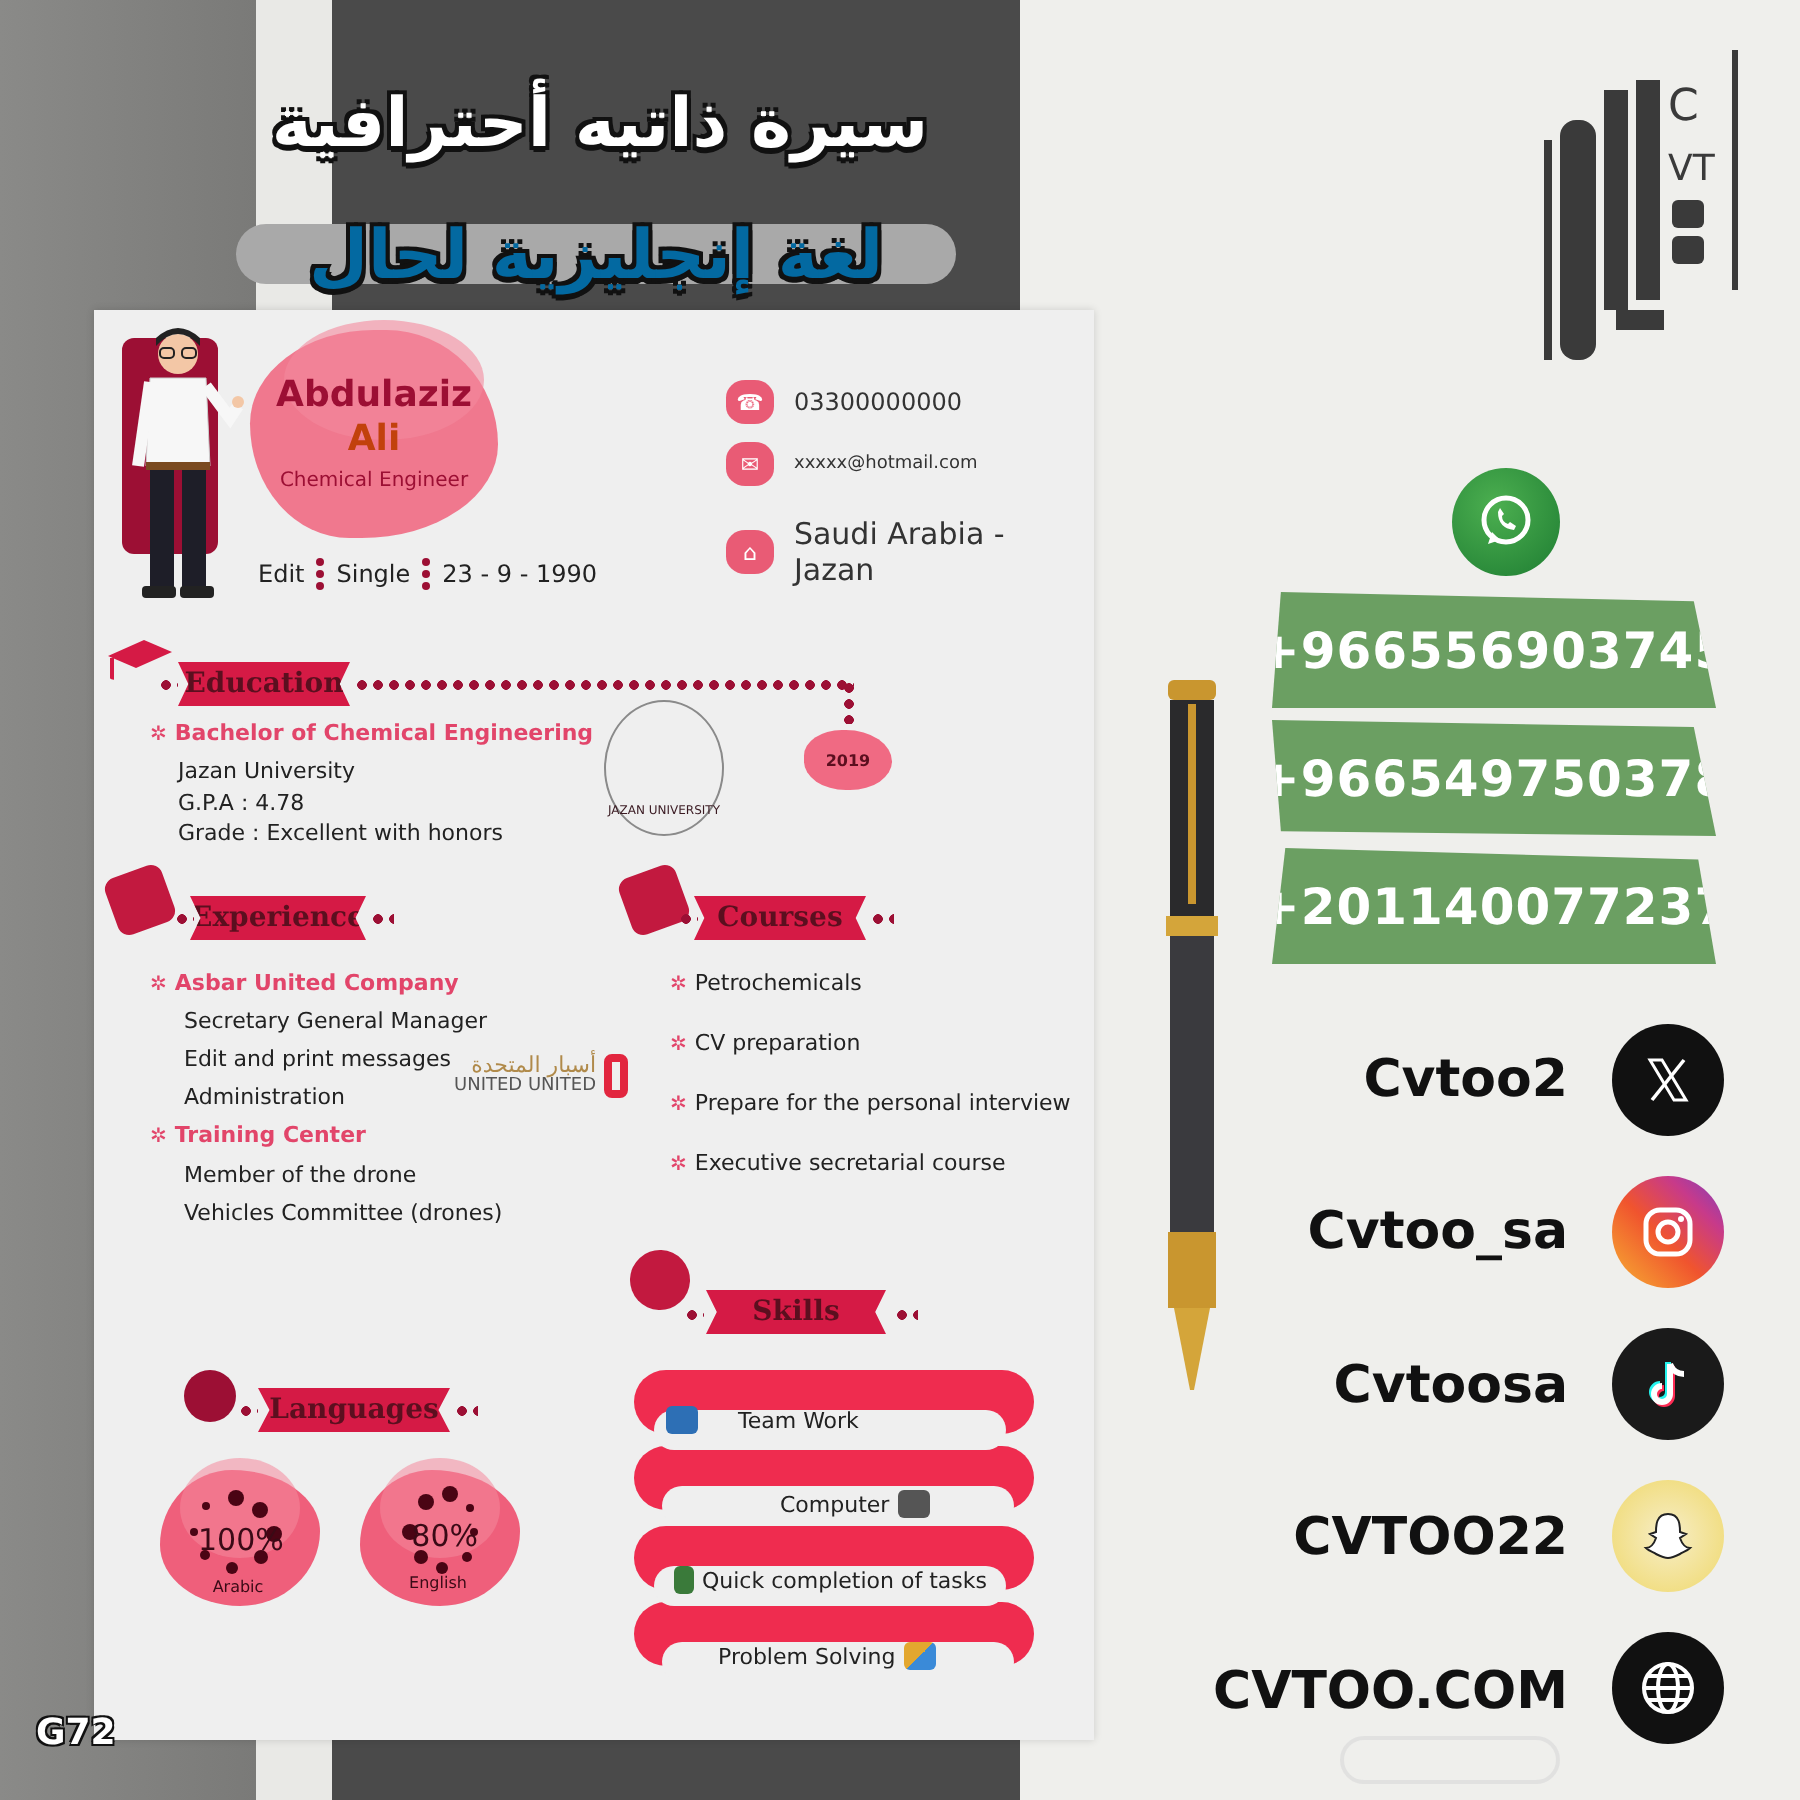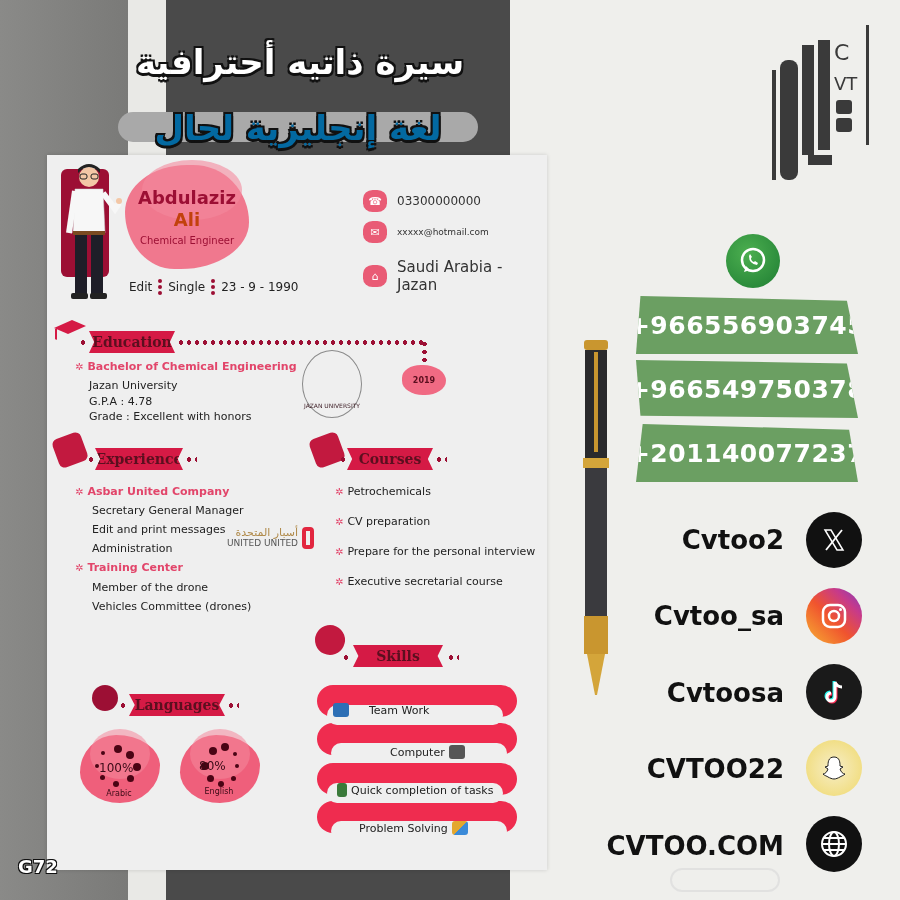--- a/index.html
+++ b/index.html
@@ -48,21 +48,21 @@
   .year-blob { position: absolute; left: 355px; top: 210px; width: 44px; height: 30px; background: #f06a83; border-radius: 45% 55% 50% 50%; display: flex; align-items: center; justify-content: center; font-size: 8px; color: #5b0f1f; font-weight: bold; }
 
   .asbar-logo { position: absolute; left: 180px; top: 372px; display: flex; align-items: flex-end; gap: 4px; }
   .asbar-text { font-size: 9px; color: #555; text-align: right; line-height: 11px; }
   .asbar-text .ar { color: #b08a4a; font-size: 11px; }
   .asbar-mark { width: 12px; height: 22px; border: 4px solid #e2263f; border-radius: 4px; }
 
   
   .lang-blob { position: absolute; width: 80px; height: 68px; background: #ef5f7b; border-radius: 45% 55% 50% 50% / 55% 45% 55% 45%; }
   .lang-blob::after { content: ""; position: absolute; left: 10px; top: -6px; width: 60px; height: 50px; background: #f4899c; border-radius: 50%; opacity: .55; }
-  .lang-pct { position: absolute; font-size: 12px; color: #3a0a16; width: 40px; text-align: left; z-index: 2; }
+  .lang-pct { position: absolute; font-size: 15px; color: #3a0a16; width: 40px; text-align: right; z-index: 2; }
   .lang-name { position: absolute; font-size: 8px; color: #3a0a16; width: 40px; text-align: center; z-index: 2; }
   .ring-dot { position: absolute; background: #4a0414; border-radius: 50%; z-index: 2; }
 
   
   .road { position: absolute; left: 270px; top: 530px; width: 200px; height: 168px; }
   .road-seg { position: absolute; height: 32px; background: #ef2c4f; border-radius: 16px; }
   .road-inner { position: absolute; height: 20px; background: #efefef; border-radius: 10px; }
   .skill { position: absolute; font-size: 11px; color: #222; display: flex; align-items: center; gap: 4px; z-index: 2; }
   .skill-icon { width: 16px; height: 14px; border-radius: 3px; display: inline-block; }
 

